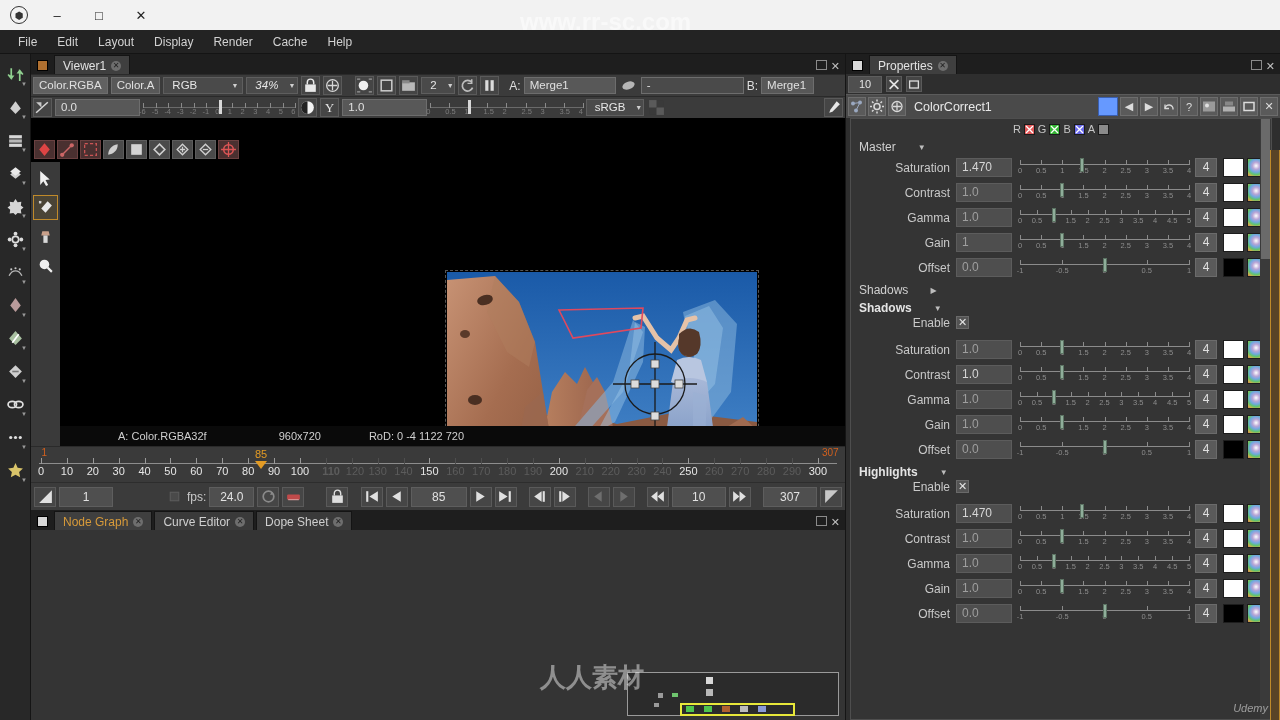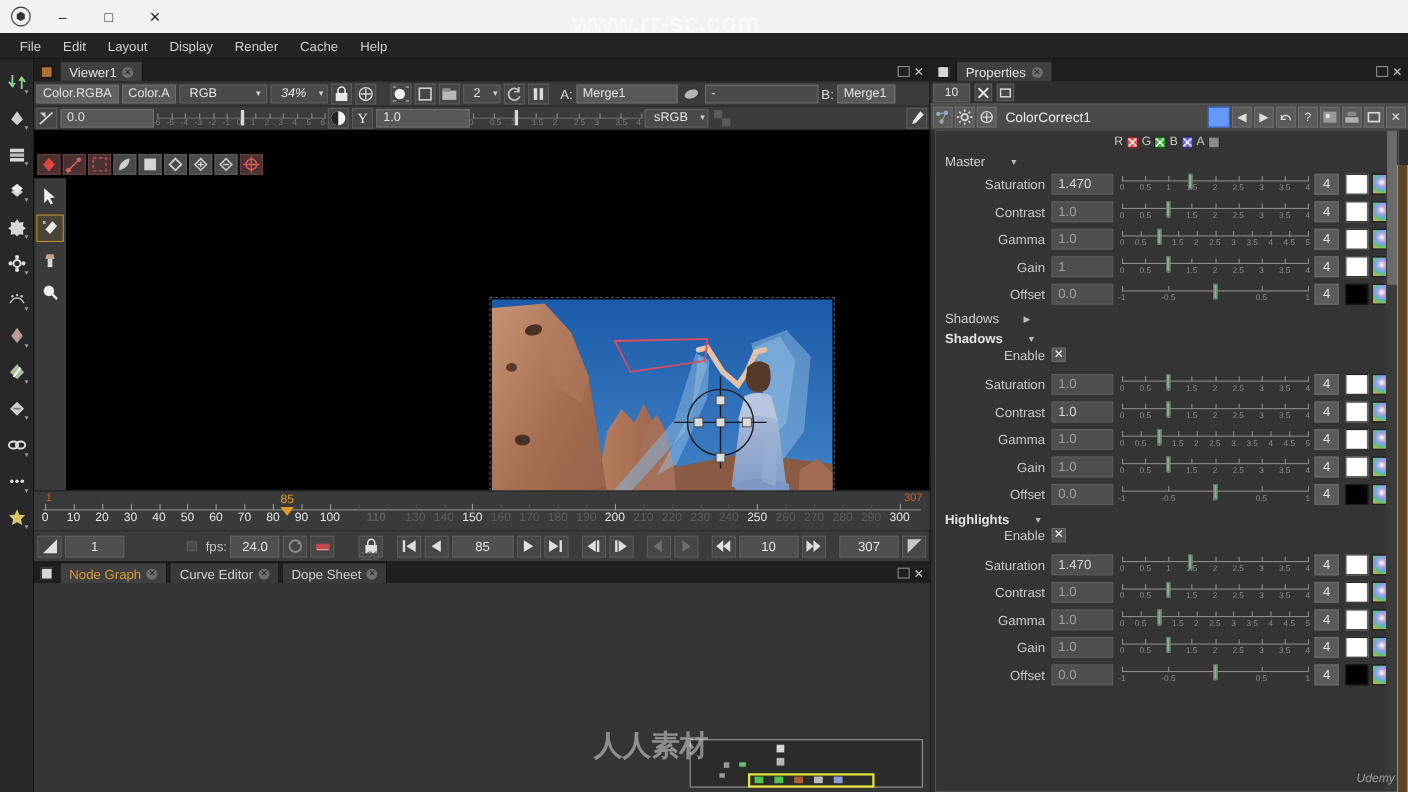--- a/index.html
+++ b/index.html
@@ -653,20 +653,28 @@
                 <rect x="204" y="108" width="8" height="8"></rect>
                 <rect x="184" y="108" width="8" height="8"></rect>
                 <rect x="228" y="108" width="8" height="8"></rect>
                 <rect x="204" y="140" width="8" height="8"></rect>
               </g>
             </svg>
 
           </div>
         </div>
 
+        <div id="infobar">
+          <span style="width:58px"></span>
+          <span>A: Color.RGBA32f</span>
+          <span style="width:72px"></span>
+          <span>960x720</span>
+          <span style="width:48px"></span>
+          <span>RoD: 0 -4 1122 720</span>
+        </div>
       </div>
 
       <div id="timeline">
         <div id="tlruler">
             <div class="rline"></div>
             <div class="rt" style="left: 10px;"></div>
             <div class="rl on" style="left: 10px;">0</div>
             <div class="rt" style="left: 35.8958px;"></div>
             <div class="rl on" style="left: 35.8958px;">10</div>
             <div class="rt" style="left: 61.7915px;"></div>
@@ -681,23 +689,23 @@
             <div class="rl on" style="left: 165.375px;">60</div>
             <div class="rt" style="left: 191.27px;"></div>
             <div class="rl on" style="left: 191.27px;">70</div>
             <div class="rt" style="left: 217.166px;"></div>
             <div class="rl on" style="left: 217.166px;">80</div>
             <div class="rt" style="left: 243.062px;"></div>
             <div class="rl on" style="left: 243.062px;">90</div>
             <div class="rt" style="left: 268.958px;"></div>
             <div class="rl on" style="left: 268.958px;">100</div>
             <div class="rt" style="left: 294.853px; background: rgb(78, 78, 78);"></div>
-            <div class="rl off" style="left: 311px; font-weight: bold;">110</div>
+            <div class="rl off" style="left: 300px; font-weight: bold;">110</div>
             <div class="rt" style="left: 320.749px; background: rgb(78, 78, 78);"></div>
-            <div class="rl off" style="left: 305px; margin-top: 35px;">120</div>
+            <div class="rl off" style="left: 324px;">120</div>
             <div class="rt" style="left: 346.645px; background: rgb(78, 78, 78);"></div>
             <div class="rl off" style="left: 346.645px;">130</div>
             <div class="rt" style="left: 372.541px; background: rgb(78, 78, 78);"></div>
             <div class="rl off" style="left: 372.541px;">140</div>
             <div class="rt" style="left: 398.436px;"></div>
             <div class="rl on" style="left: 398.436px;">150</div>
             <div class="rt" style="left: 424.332px; background: rgb(78, 78, 78);"></div>
             <div class="rl off" style="left: 424.332px;">160</div>
             <div class="rt" style="left: 450.228px; background: rgb(78, 78, 78);"></div>
             <div class="rl off" style="left: 450.228px;">170</div>

